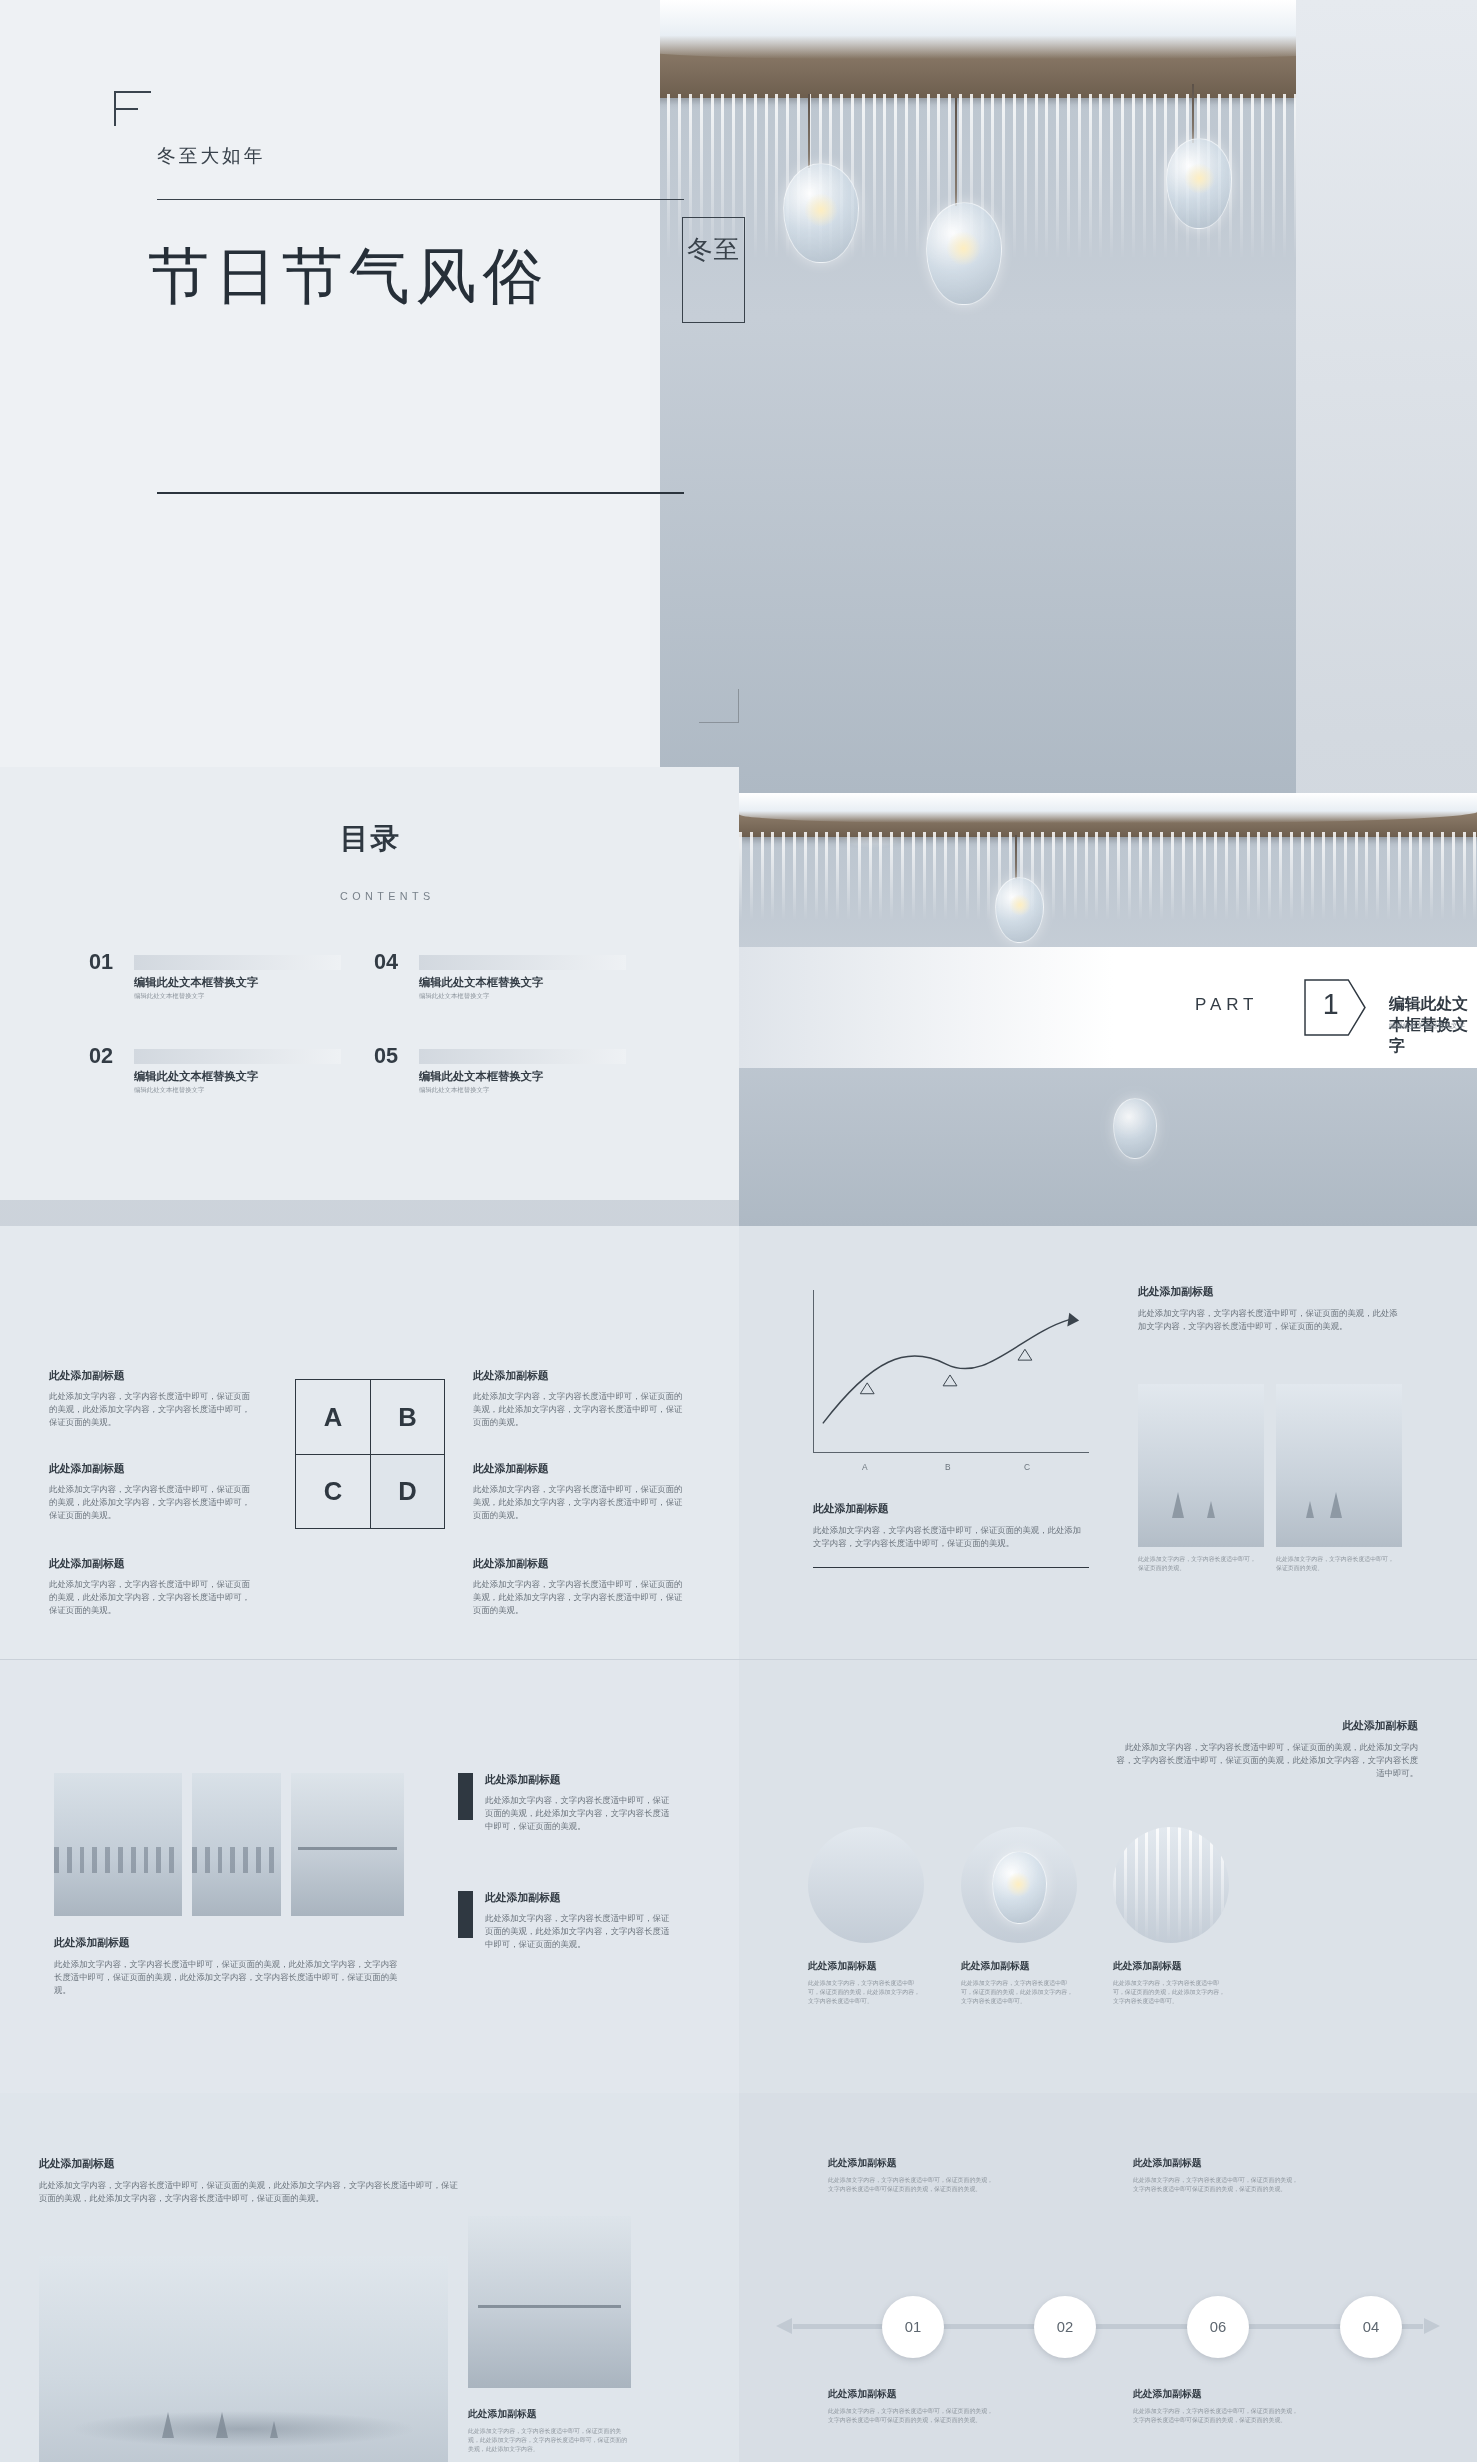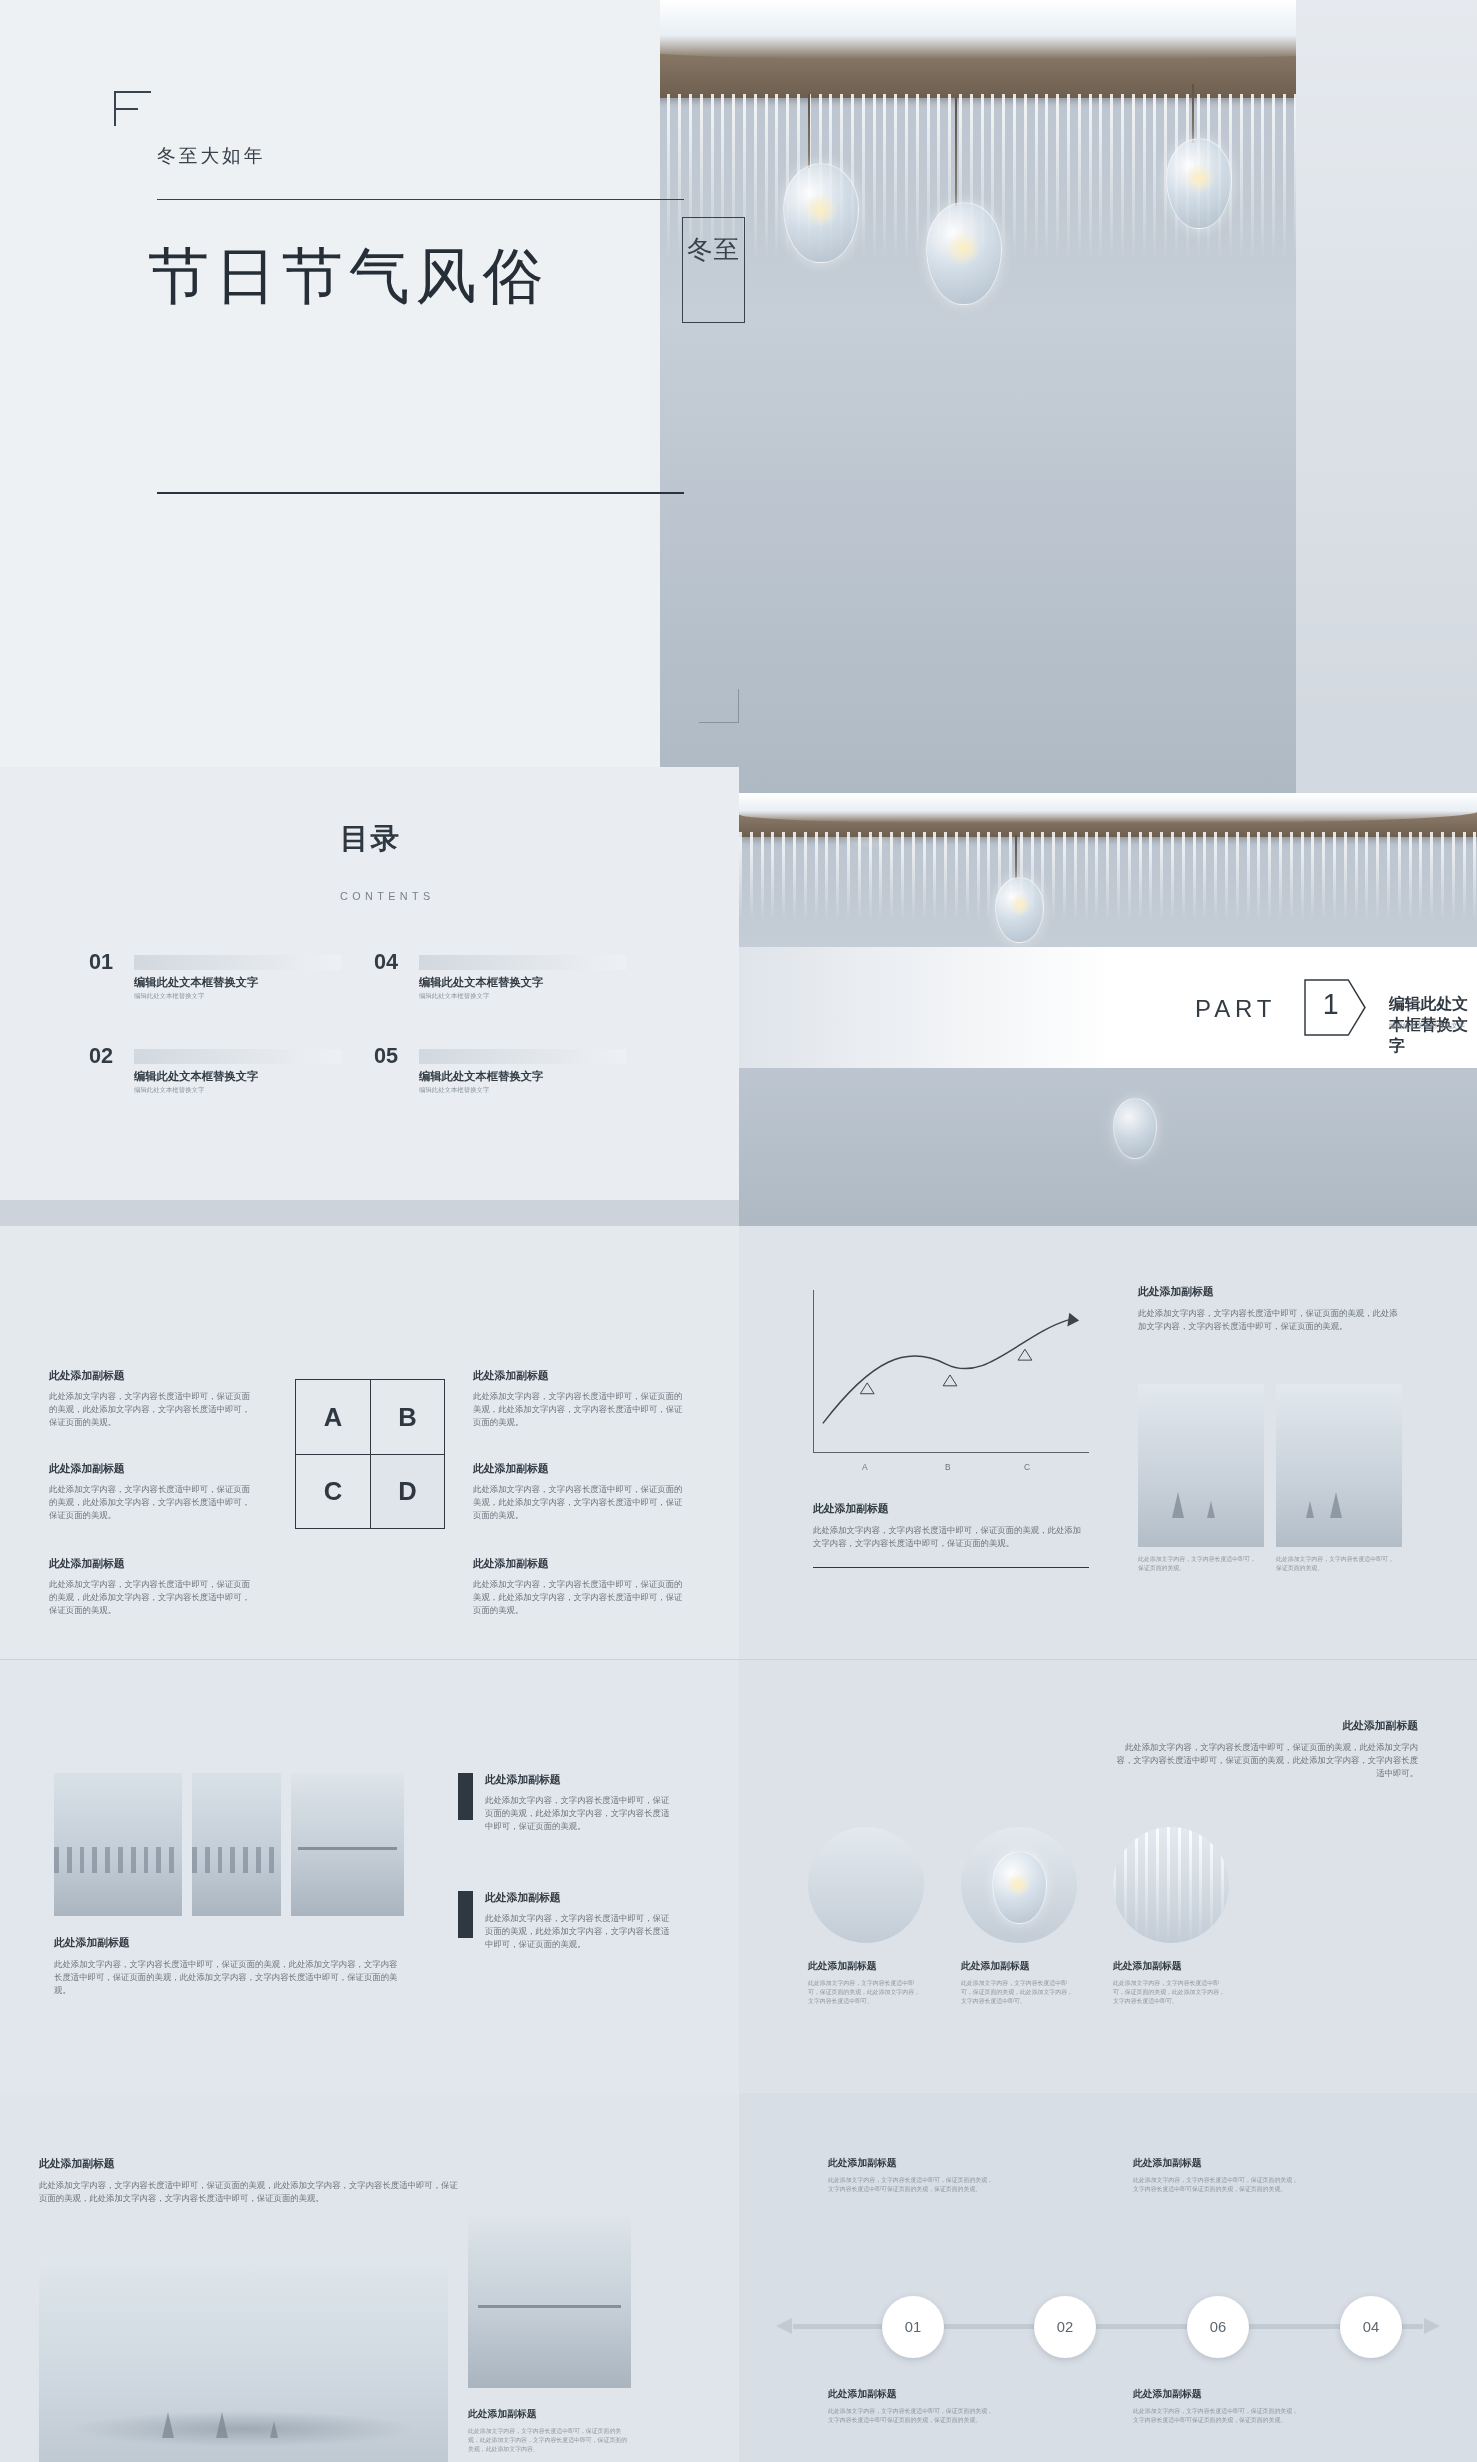--- a/index.html
+++ b/index.html
@@ -73,21 +73,21 @@
   .tocitem{position:absolute;width:256px;}
   .tocnum{font-size:21.7px;font-weight:bold;color:#333c45;}
   .tocbar{position:absolute;left:45px;top:5.9px;width:207px;height:14.8px;background:linear-gradient(90deg,#d2d8df,#eef1f4);}
   .toctext{position:absolute;left:45px;top:25.6px;font-size:11.3px;font-weight:bold;color:#333c45;}
   .tocsmall{position:absolute;left:45px;top:43px;font-size:6.4px;color:#8c949c;}
 
   
   #s3{left:739px;top:793px;width:739px;height:433px;}
   #s3 .bar{position:absolute;left:0;top:154px;width:739px;height:121px;background:#fff;}
   #s3 .bar .grad{position:absolute;left:0;top:0;width:374px;height:100%;background:linear-gradient(90deg,#dfe4ea,#ffffff);}
-  #s3 .part{position:absolute;left:456px;top:48px;font-size:24px;letter-spacing:4.9px;color:#333c45;}
+  #s3 .part{position:absolute;left:456px;top:48px;font-size:17px;letter-spacing:4.9px;color:#333c45;}
   #s3 .arrow{position:absolute;left:564px;top:30.5px;width:64px;height:59px;}
   #s3 .num{position:absolute;left:19.7px;top:10.8px;font-size:28.6px;color:#333c45;}
   #s3 .ph{position:absolute;left:650px;top:47px;font-size:15.8px;font-weight:bold;color:#2f3841;}
   #s3 .ps{position:absolute;left:650px;top:74px;font-size:6.9px;color:#8c949c;}
 
   
   #s4{left:0;top:1226px;width:739px;height:433px;background:#e4e9ee;}
   .abcd{position:absolute;left:295px;top:153px;width:148px;height:148px;border:1.5px solid #2f3841;}
   .abcd div{position:absolute;width:74px;height:74px;display:flex;align-items:center;justify-content:center;font-size:25.6px;font-weight:bold;color:#2f3841;box-sizing:border-box;}
   .abcd .c2{left:74px;top:0;border-left:1.5px solid #2f3841;}

